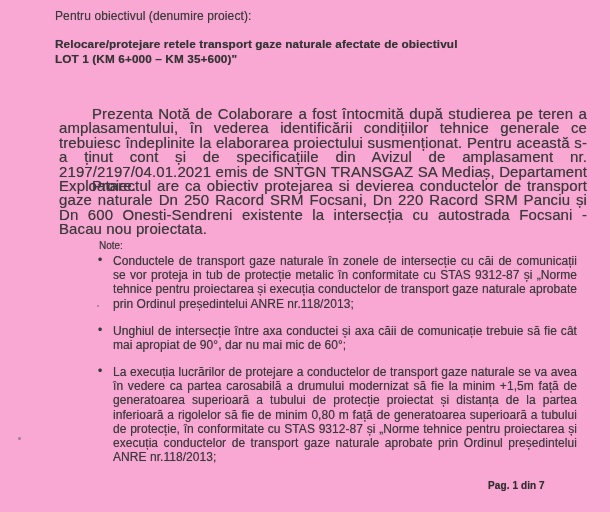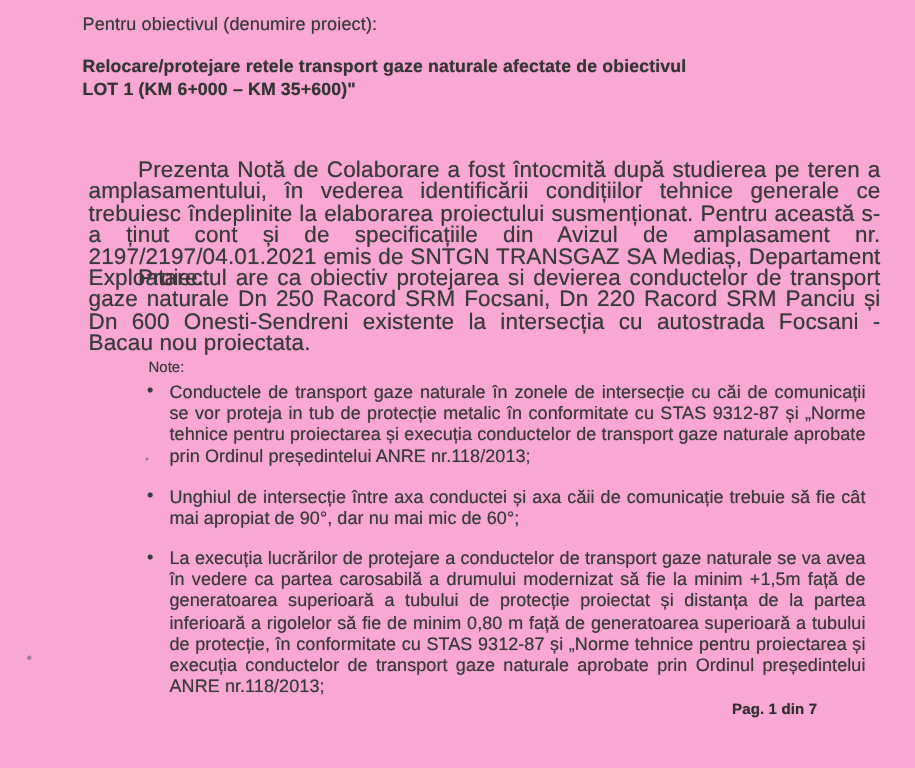--- a/index.html
+++ b/index.html
@@ -73,21 +73,21 @@
     top: -1px;
     font-size: 12px;
   }
   .note-item .note-text {
     display: block;
     padding-left: 15px;
   }
   .page-number {
     position: absolute;
     left: 488px;
-    top: 468px;
+    top: 480px;
     font-size: 10px;
     font-weight: bold;
     color: #2f2f2f;
     letter-spacing: 0.1px;
   }
   .speck {
     position: absolute;
     width: 3px;
     height: 3px;
     border-radius: 50%;

